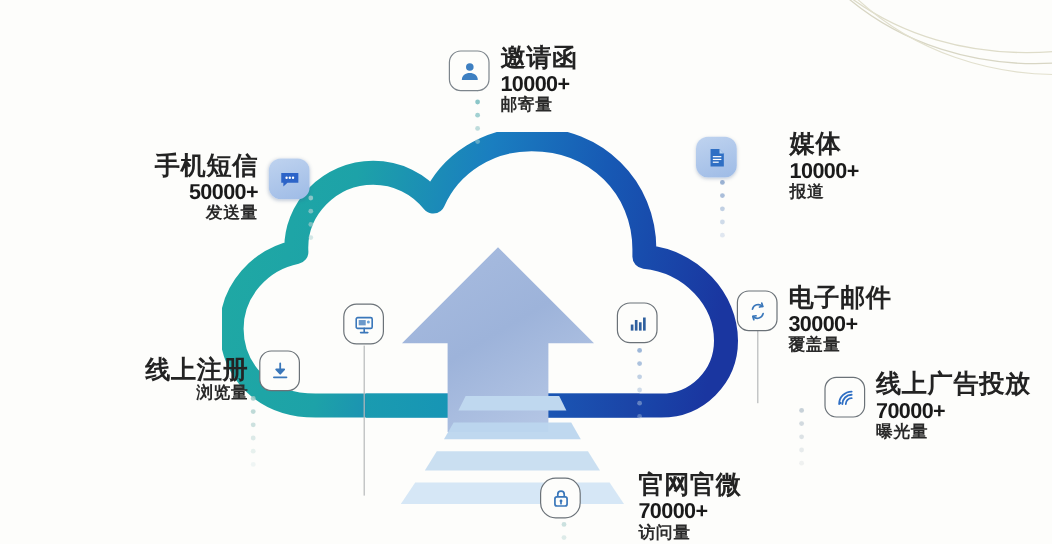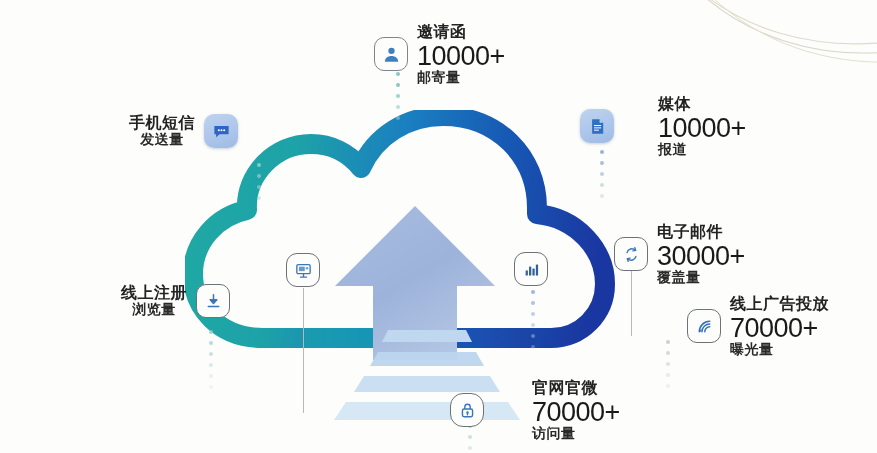--- a/index.html
+++ b/index.html
@@ -55,31 +55,32 @@
     gap: 9px;
   }
   .info.rev {
     flex-direction: row-reverse;
   }
   .info-text {
     line-height: 1.04;
     white-space: nowrap;
   }
   .info.rev .info-text {
-    text-align: center;
+    text-align: right;
   }
   .lbl-top {
-    font-size: 16px;
+    font-size: 21px;
     font-weight: bold;
     color: #232323;
     letter-spacing: 0.5px;
+    margin-top: 14px;
   }
   .lbl-num {
-    font-size: 27px;
-    font-weight: normal;
+    font-size: 18px;
+    font-weight: bold;
     color: #1a1a1a;
     letter-spacing: -0.5px;
     margin: 1px 0 0 0;
   }
   .lbl-bot {
     font-size: 14px;
     font-weight: bold;
     color: #2a2a2a;
     letter-spacing: 0.5px;
   }
@@ -269,20 +270,21 @@
     <div class="chip filled">
       <svg width="19" height="19" viewBox="0 0 24 24">
         <path d="M3 5.2h18v10.4H9.6L5.2 19.4v-3.8H3z" fill="#2d64c8"></path>
         <circle cx="8.6" cy="10.3" r="1.25" fill="#ffffff"></circle>
         <circle cx="12" cy="10.3" r="1.25" fill="#ffffff"></circle>
         <circle cx="15.4" cy="10.3" r="1.25" fill="#ffffff"></circle>
       </svg>
     </div>
     <div class="info-text">
       <div class="lbl-top">手机短信</div>
+      <div class="lbl-num">50000+</div>
       <div class="lbl-bot">发送量</div>
     </div>
   </div>
 
   <div class="info" style="left:580px; top:96px;gap:44px;">
     <div class="chip filled">
       <svg width="19" height="19" viewBox="0 0 24 24">
         <path d="M5.2 2.8h9.4l4.6 4.6v13.8H5.2z" fill="#2f6fc4"></path>
         <path d="M14.6 2.8l4.6 4.6h-4.6z" fill="#b9d3f0"></path>
         <g fill="#ffffff">

